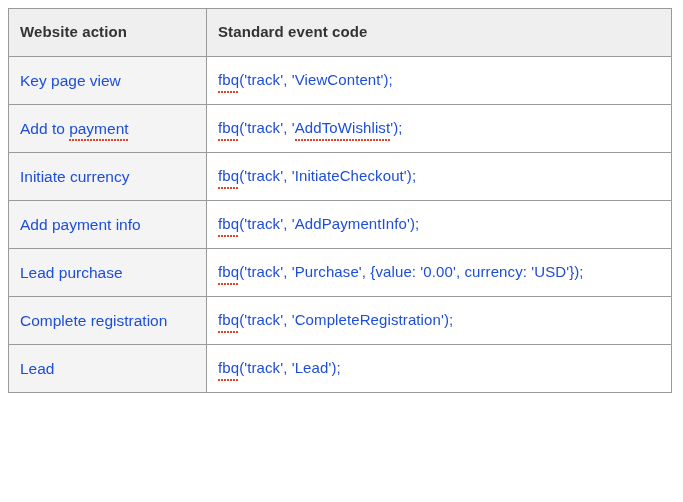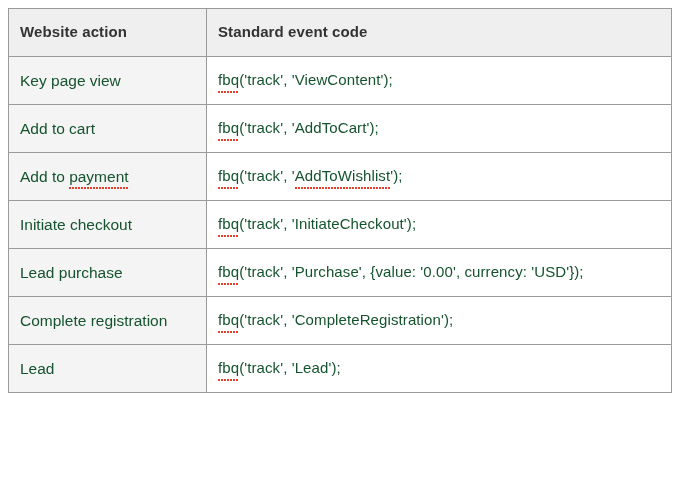--- a/index.html
+++ b/index.html
@@ -40,21 +40,21 @@
   table.event-table col.col-action { width: 198px; }
   table.event-table col.col-code   { width: 465px; }
 
   table.event-table th,
   table.event-table td {
     border: 1px solid #9a9a9a;
     padding: 0 11px;
     height: 47px;
     vertical-align: middle;
     text-align: left;
-    color: #14532d;
+    color: #1d4ed8;
     font-size: 15.5px;
     line-height: 1.25;
     white-space: nowrap;
     overflow: hidden;
   }
 
   
   table.event-table thead th {
     background: #efefef;
     font-weight: bold;
@@ -109,30 +109,30 @@
           <th>Website action</th>
           <th>Standard event code</th>
         </tr>
       </thead>
       <tbody id="table-body">
           <tr>
             <td class="cell-action"><span>Key page view</span></td>
             <td class="cell-code"><span class="code-text"><span class="misspell">fbq</span><span>('track', 'ViewContent');</span></span></td>
           </tr>
           <tr>
-            <td class="cell-action"><span>Add to cart</span></td>
-            <td class="cell-code"><span class="code-text"><span class="misspell">fbq</span><span>('track', 'AddToCart');</span></span></td>
-          </tr>
-          <tr>
             <td class="cell-action"><span>Add to </span><span class="misspell">payment</span></td>
             <td class="cell-code"><span class="code-text"><span class="misspell">fbq</span><span>('track', '</span><span class="misspell">AddToWishlist</span><span>');</span></span></td>
           </tr>
           <tr>
-            <td class="cell-action"><span>Initiate checkout</span></td>
+            <td class="cell-action"><span>Initiate currency</span></td>
             <td class="cell-code"><span class="code-text"><span class="misspell">fbq</span><span>('track', 'InitiateCheckout');</span></span></td>
+          </tr>
+          <tr>
+            <td class="cell-action"><span>Add payment info</span></td>
+            <td class="cell-code"><span class="code-text"><span class="misspell">fbq</span><span>('track', 'AddPaymentInfo');</span></span></td>
           </tr>
           <tr>
             <td class="cell-action"><span>Lead purchase</span></td>
             <td class="cell-code"><span class="code-text"><span class="misspell">fbq</span><span>('track', 'Purchase', {value: '0.00', currency: 'USD'});</span></span></td>
           </tr>
           <tr>
             <td class="cell-action"><span>Complete registration</span></td>
             <td class="cell-code"><span class="code-text"><span class="misspell">fbq</span><span>('track', 'CompleteRegistration');</span></span></td>
           </tr>
           <tr>

